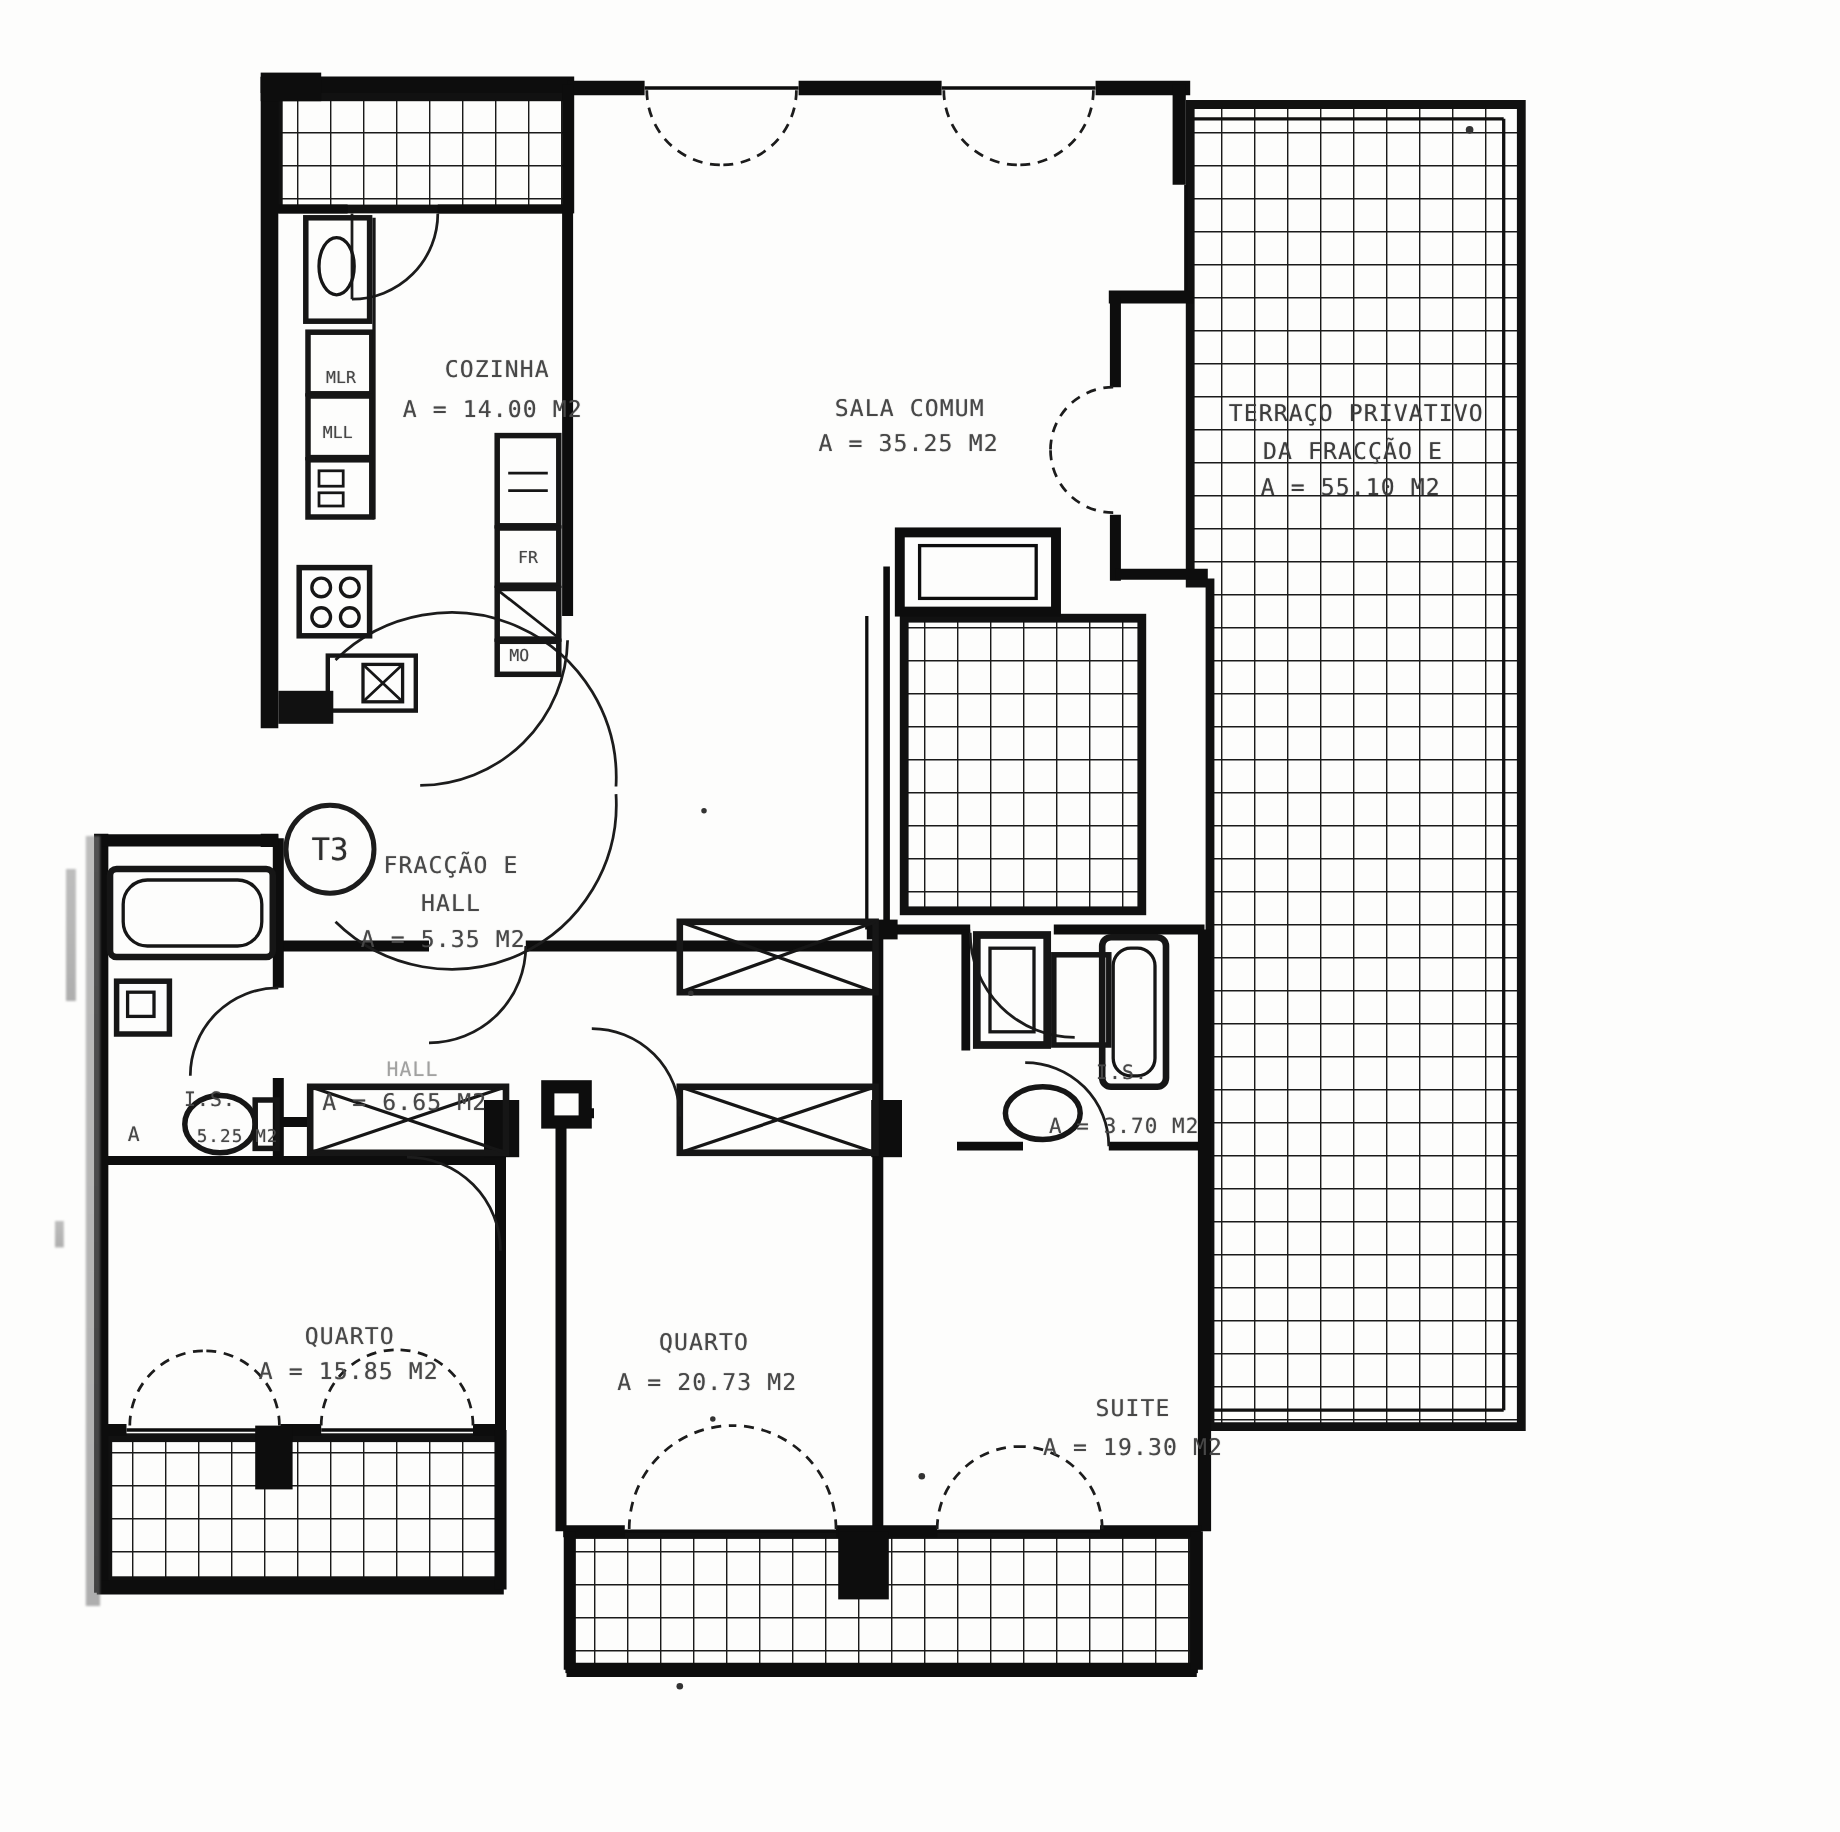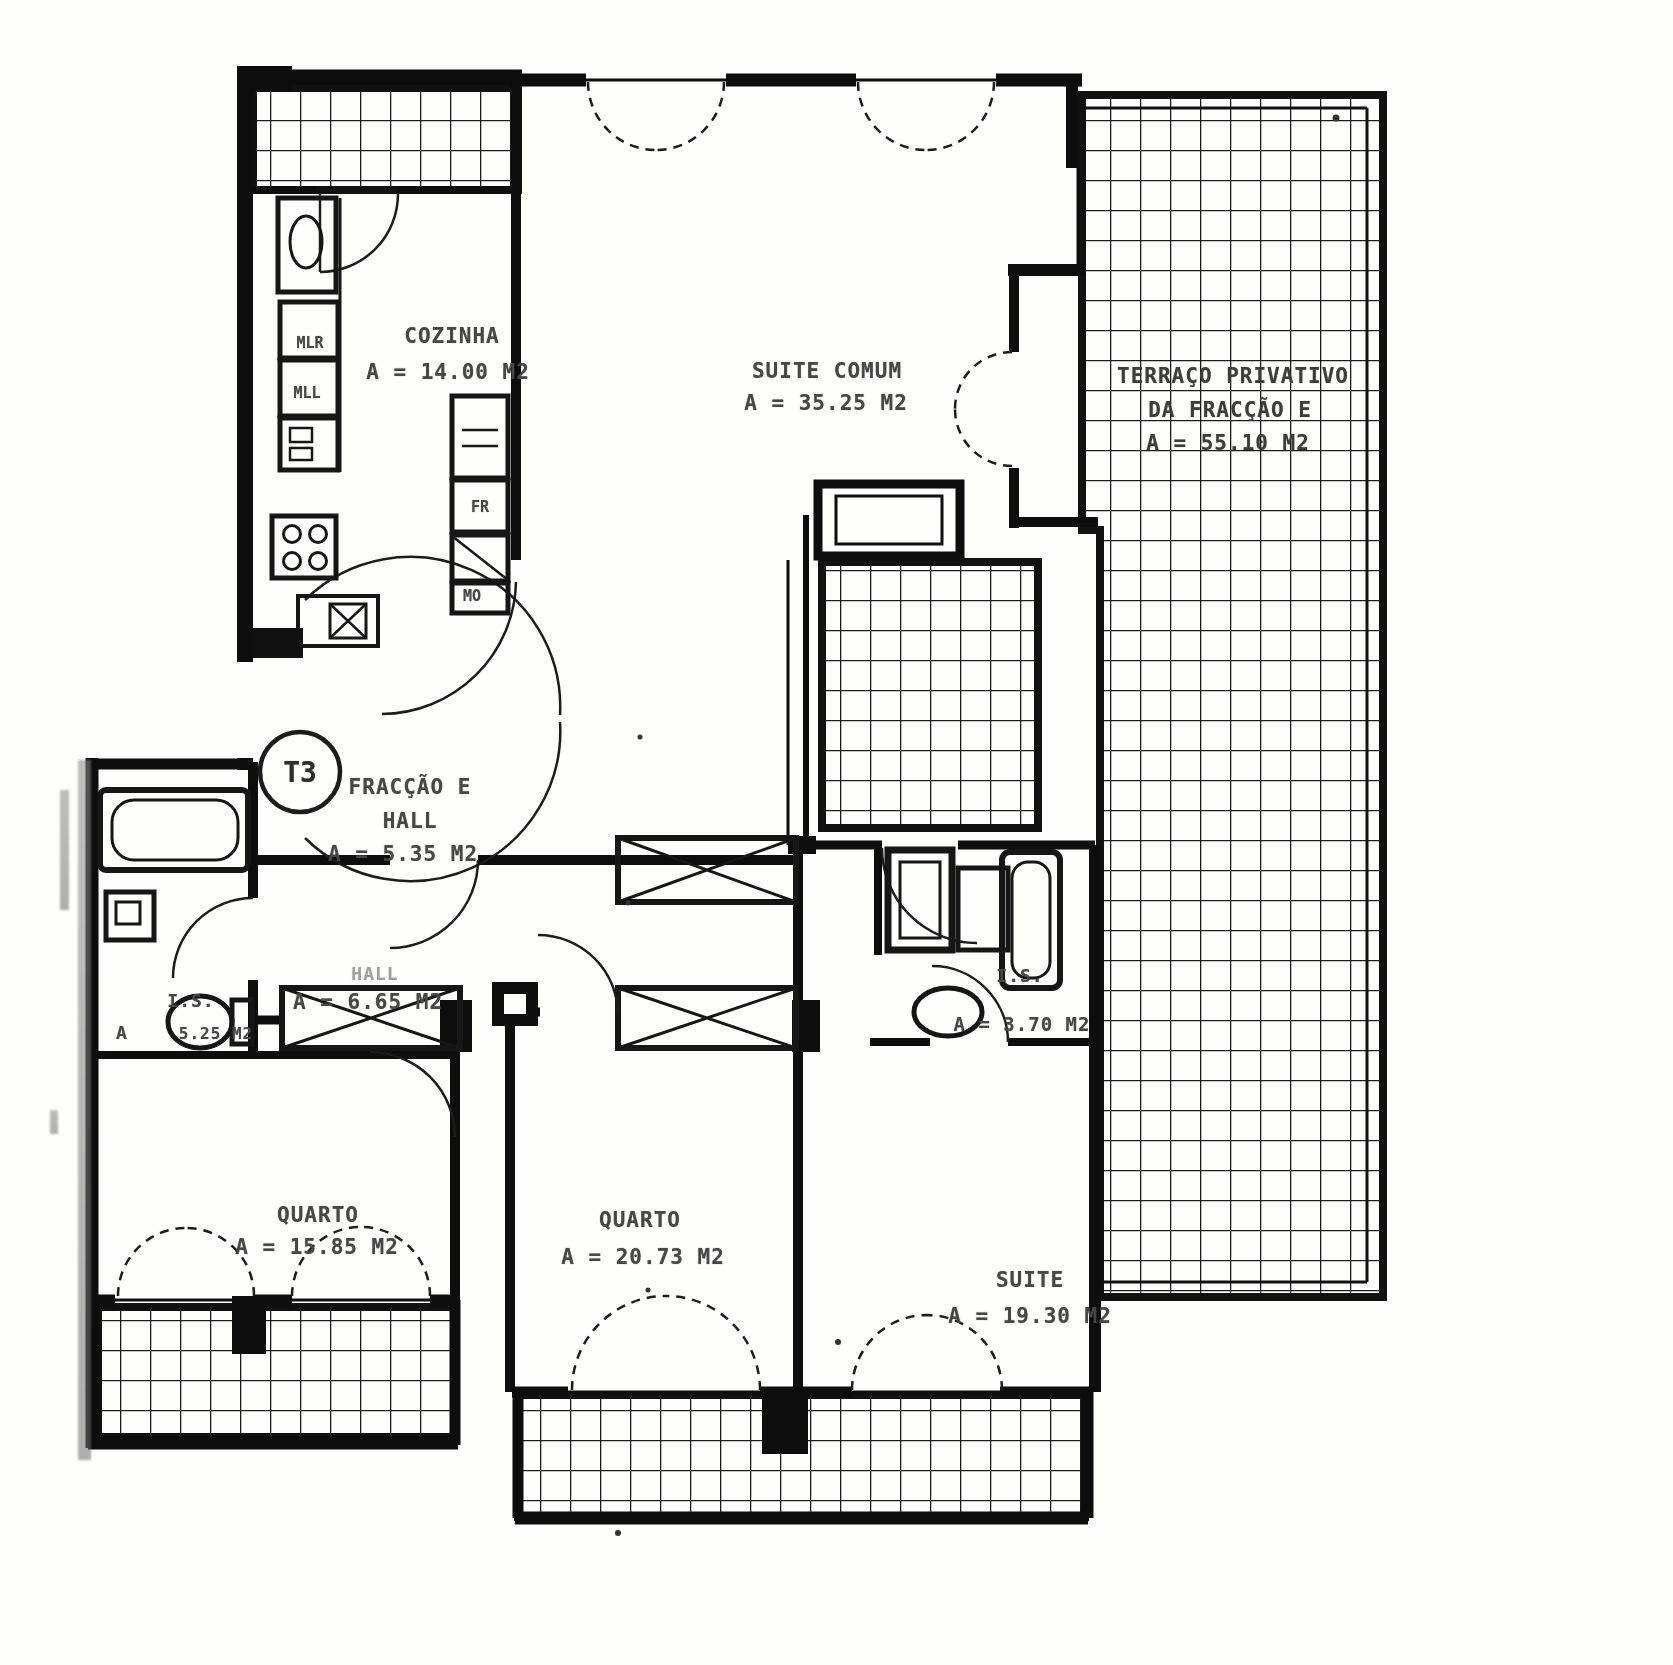--- a/index.html
+++ b/index.html
@@ -3,21 +3,21 @@
 <meta charset="utf-8">
 <style>
   html,body{margin:0;padding:0;background:#fff;}
   .canvas{
     position:relative;width:1673px;height:1665px;
     background:#fdfdfc;overflow:hidden;
     font-family:"DejaVu Sans Mono", monospace;
   }
   .lbl{
     position:absolute;transform:translate(-50%,-50%);
-    font-weight:bold;color:#474747;letter-spacing:1px;white-space:nowrap;
+    font-weight:normal;color:#474747;letter-spacing:1px;white-space:nowrap;
     text-shadow:0 0 1px rgba(40,40,40,.45);
   }
   .name{font-size:21px}
   .area{font-size:21px}
   .small{font-size:15px;letter-spacing:0}
   .tiny{font-size:18px}
   .faint{opacity:.5;filter:blur(.6px)}
   .badge{font-size:28px;letter-spacing:0;color:#2e2e2e}
   svg{position:absolute;left:0;top:0}
   .smudge{position:absolute;background:linear-gradient(#8a8a8a,#6f6f6f);opacity:.55;filter:blur(1.2px)}
@@ -199,21 +199,21 @@
     </g>
   </svg>
 
   <div class="smudge" style="left:78px;top:760px;width:13px;height:700px"></div>
   <div class="smudge" style="left:60px;top:790px;width:9px;height:120px"></div>
   <div class="smudge" style="left:50px;top:1110px;width:8px;height:24px"></div>
 
   <div class="lbl name" style="left:452px;top:336px">COZINHA</div>
   <div class="lbl area" style="left:448px;top:372px">A = 14.00 M2</div>
 
-  <div class="lbl name" style="left:827px;top:371px">SUITE COMUM</div>
+  <div class="lbl name" style="left:827px;top:371px">SALA COMUM</div>
   <div class="lbl area" style="left:826px;top:403px">A = 35.25 M2</div>
 
   <div class="lbl name" style="left:1233px;top:376px;color:#3d3d3d">TERRAÇO PRIVATIVO</div>
   <div class="lbl name" style="left:1230px;top:410px;color:#3d3d3d">DA FRACÇÃO E</div>
   <div class="lbl area" style="left:1228px;top:443px;color:#3d3d3d">A = 55.10 M2</div>
 
   <div class="lbl badge" style="left:300px;top:772px">T3</div>
 
   <div class="lbl name" style="left:410px;top:787px">FRACÇÃO E</div>
   <div class="lbl name" style="left:410px;top:821px">HALL</div>

